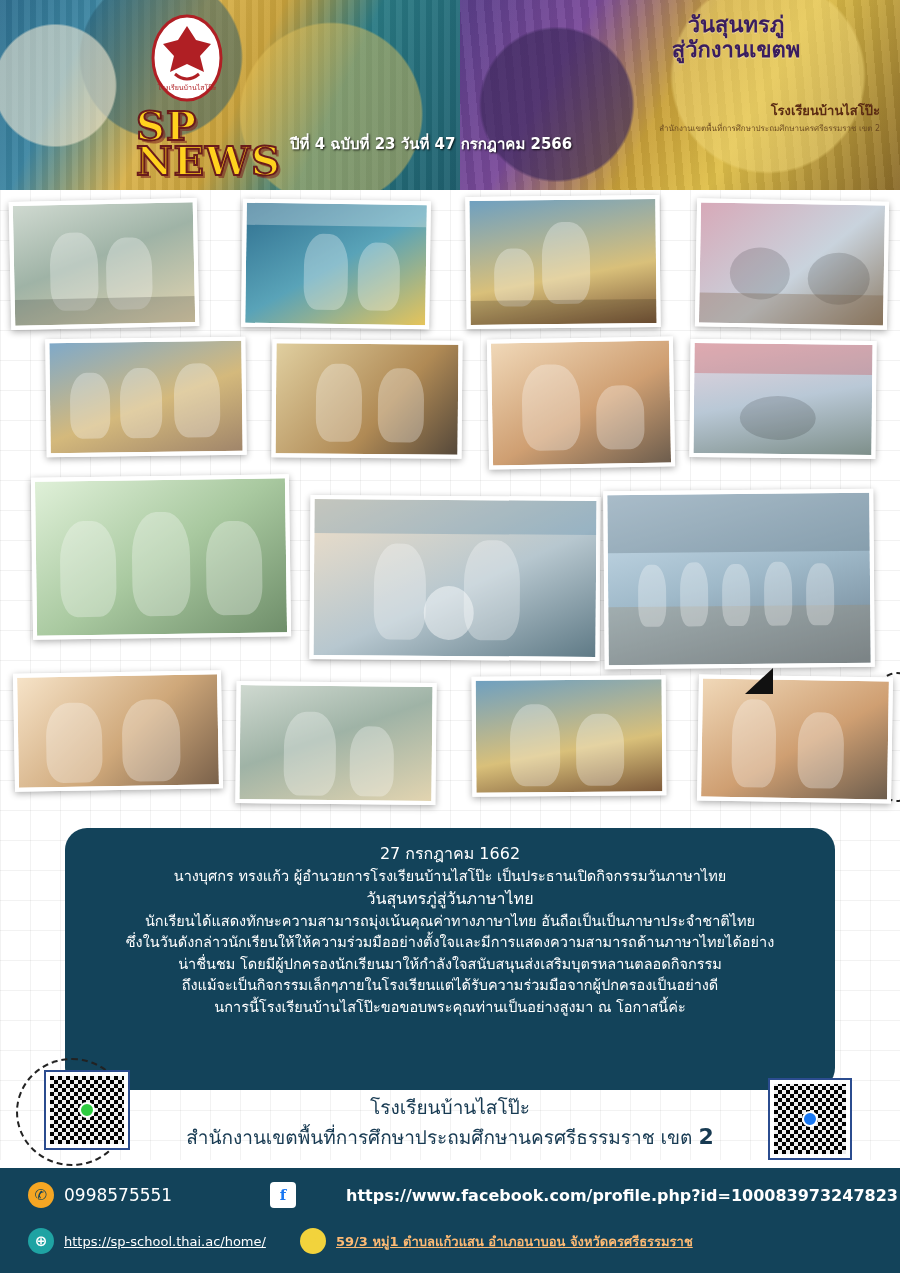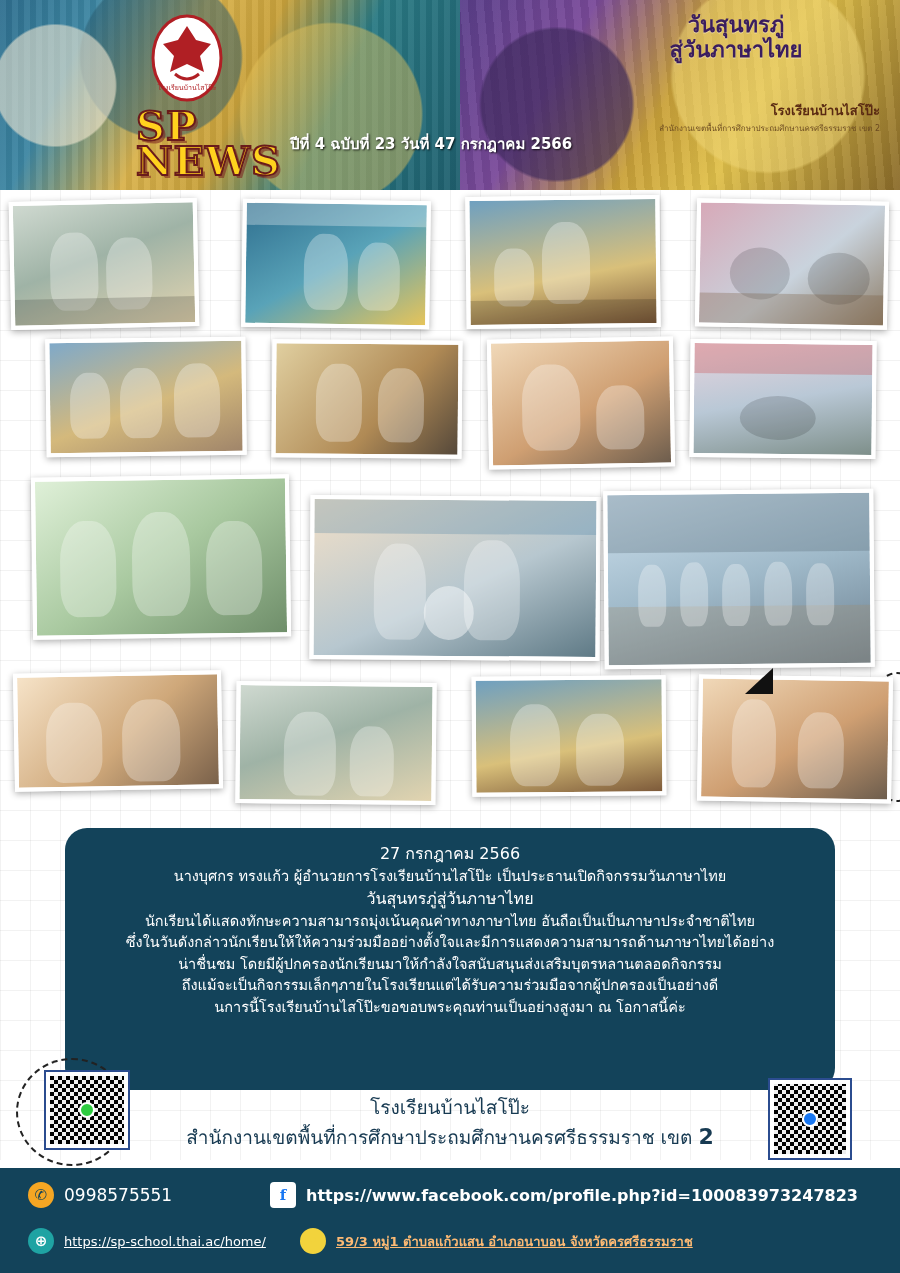--- a/index.html
+++ b/index.html
@@ -187,35 +187,35 @@
 
   .ci { width:26px; height:26px; border-radius:50%; display:inline-flex;
         align-items:center; justify-content:center; margin-right:10px; flex:0 0 auto;
         font-size:15px; font-weight:bold; }
   .ci.phone { background:#f5a623; color:#13435a; }
   .ci.fb { background:#ffffff; color:#1877f2; border-radius:4px; font-family:"DejaVu Serif",serif; }
   .ci.globe { background:#1fa3a3; color:#fff; }
   .ci.dot { background:#f2d33c; color:#f2d33c; }
 
   .txt-phone { font-size:17px; color:#fff; }
-  .txt-fb { font-size:16px; font-weight:bold; color:#fff; }
+  .txt-fb { font-size:16px; font-weight:bold; color:#fff;margin-left:40px; }
   .txt-web { font-size:13px; color:#fff; text-decoration:underline; }
   .txt-addr { font-size:13px; color:#fdba74; text-decoration:underline;font-weight:bold; }
 </style>
 </head>
 <body>
 
 <div class="grid-bg"></div>
 
 <div class="banner">
   <div class="bleft"></div>
   <div class="bright">
     <div class="thai-banner-text">
       <div>วันสุนทรภู่</div>
-      <div>สู่วันภาษาไทย</div>
+      <div>สู่วักงานเขตพ</div>
     </div>
     <div class="thai-banner-sub">โรงเรียนบ้านไสโป๊ะ</div>
     <div class="thai-banner-sub2">สำนักงานเขตพื้นที่การศึกษาประถมศึกษานครศรีธรรมราช เขต 2</div>
   </div>
 
   <svg class="sp-logo" viewBox="0 0 74 88">
     <ellipse cx="37" cy="44" rx="34" ry="42" fill="#ffffff" stroke="#b01f24" stroke-width="3"></ellipse>
     <path d="M37 12 L46 26 L61 30 L50 42 L54 58 L37 50 L20 58 L24 42 L13 30 L28 26 Z" fill="#b01f24"></path>
     <path d="M25 60 q12 10 24 0" stroke="#b01f24" stroke-width="3" fill="none"></path>
     <text x="37" y="76" font-size="7" text-anchor="middle" fill="#b01f24">โรงเรียนบ้านไสโป๊ะ</text>
@@ -333,21 +333,21 @@
   <div class="inner ph-g">
     <div class="vfig" style="left:30px; top:20px; width:44px; height:88px;"></div>
     <div class="vfig" style="left:96px; top:32px; width:46px; height:76px;"></div>
   </div>
 </div>
 
 <div class="arrow-mark"></div>
 <div class="dash-arc"></div>
 
 <div class="card">
-  <div class="ln first">27 กรกฎาคม 2566</div>
+  <div class="ln first">27 กรกฎาคม 1662</div>
   <div class="ln">นางบุศกร ทรงแก้ว ผู้อำนวยการโรงเรียนบ้านไสโป๊ะ เป็นประธานเปิดกิจกรรมวันภาษาไทย</div>
   <div class="ln first">วันสุนทรภู่สู่วันภาษาไทย</div>
   <div class="ln">นักเรียนได้แสดงทักษะความสามารถมุ่งเน้นคุณค่าทางภาษาไทย อันถือเป็นเป็นภาษาประจำชาติไทย</div>
   <div class="ln">ซึ่งในวันดังกล่าวนักเรียนให้ให้ความร่วมมืออย่างตั้งใจและมีการแสดงความสามารถด้านภาษาไทยได้อย่าง</div>
   <div class="ln">น่าชื่นชม โดยมีผู้ปกครองนักเรียนมาให้กำลังใจสนับสนุนส่งเสริมบุตรหลานตลอดกิจกรรม</div>
   <div class="ln">ถึงแม้จะเป็นกิจกรรมเล็กๆภายในโรงเรียนแต่ได้รับความร่วมมือจากผู้ปกครองเป็นอย่างดี</div>
   <div class="ln">นการนี้โรงเรียนบ้านไสโป๊ะขอขอบพระคุณท่านเป็นอย่างสูงมา ณ โอกาสนี้ค่ะ</div>
 </div>
 
 <div class="school-lines">

